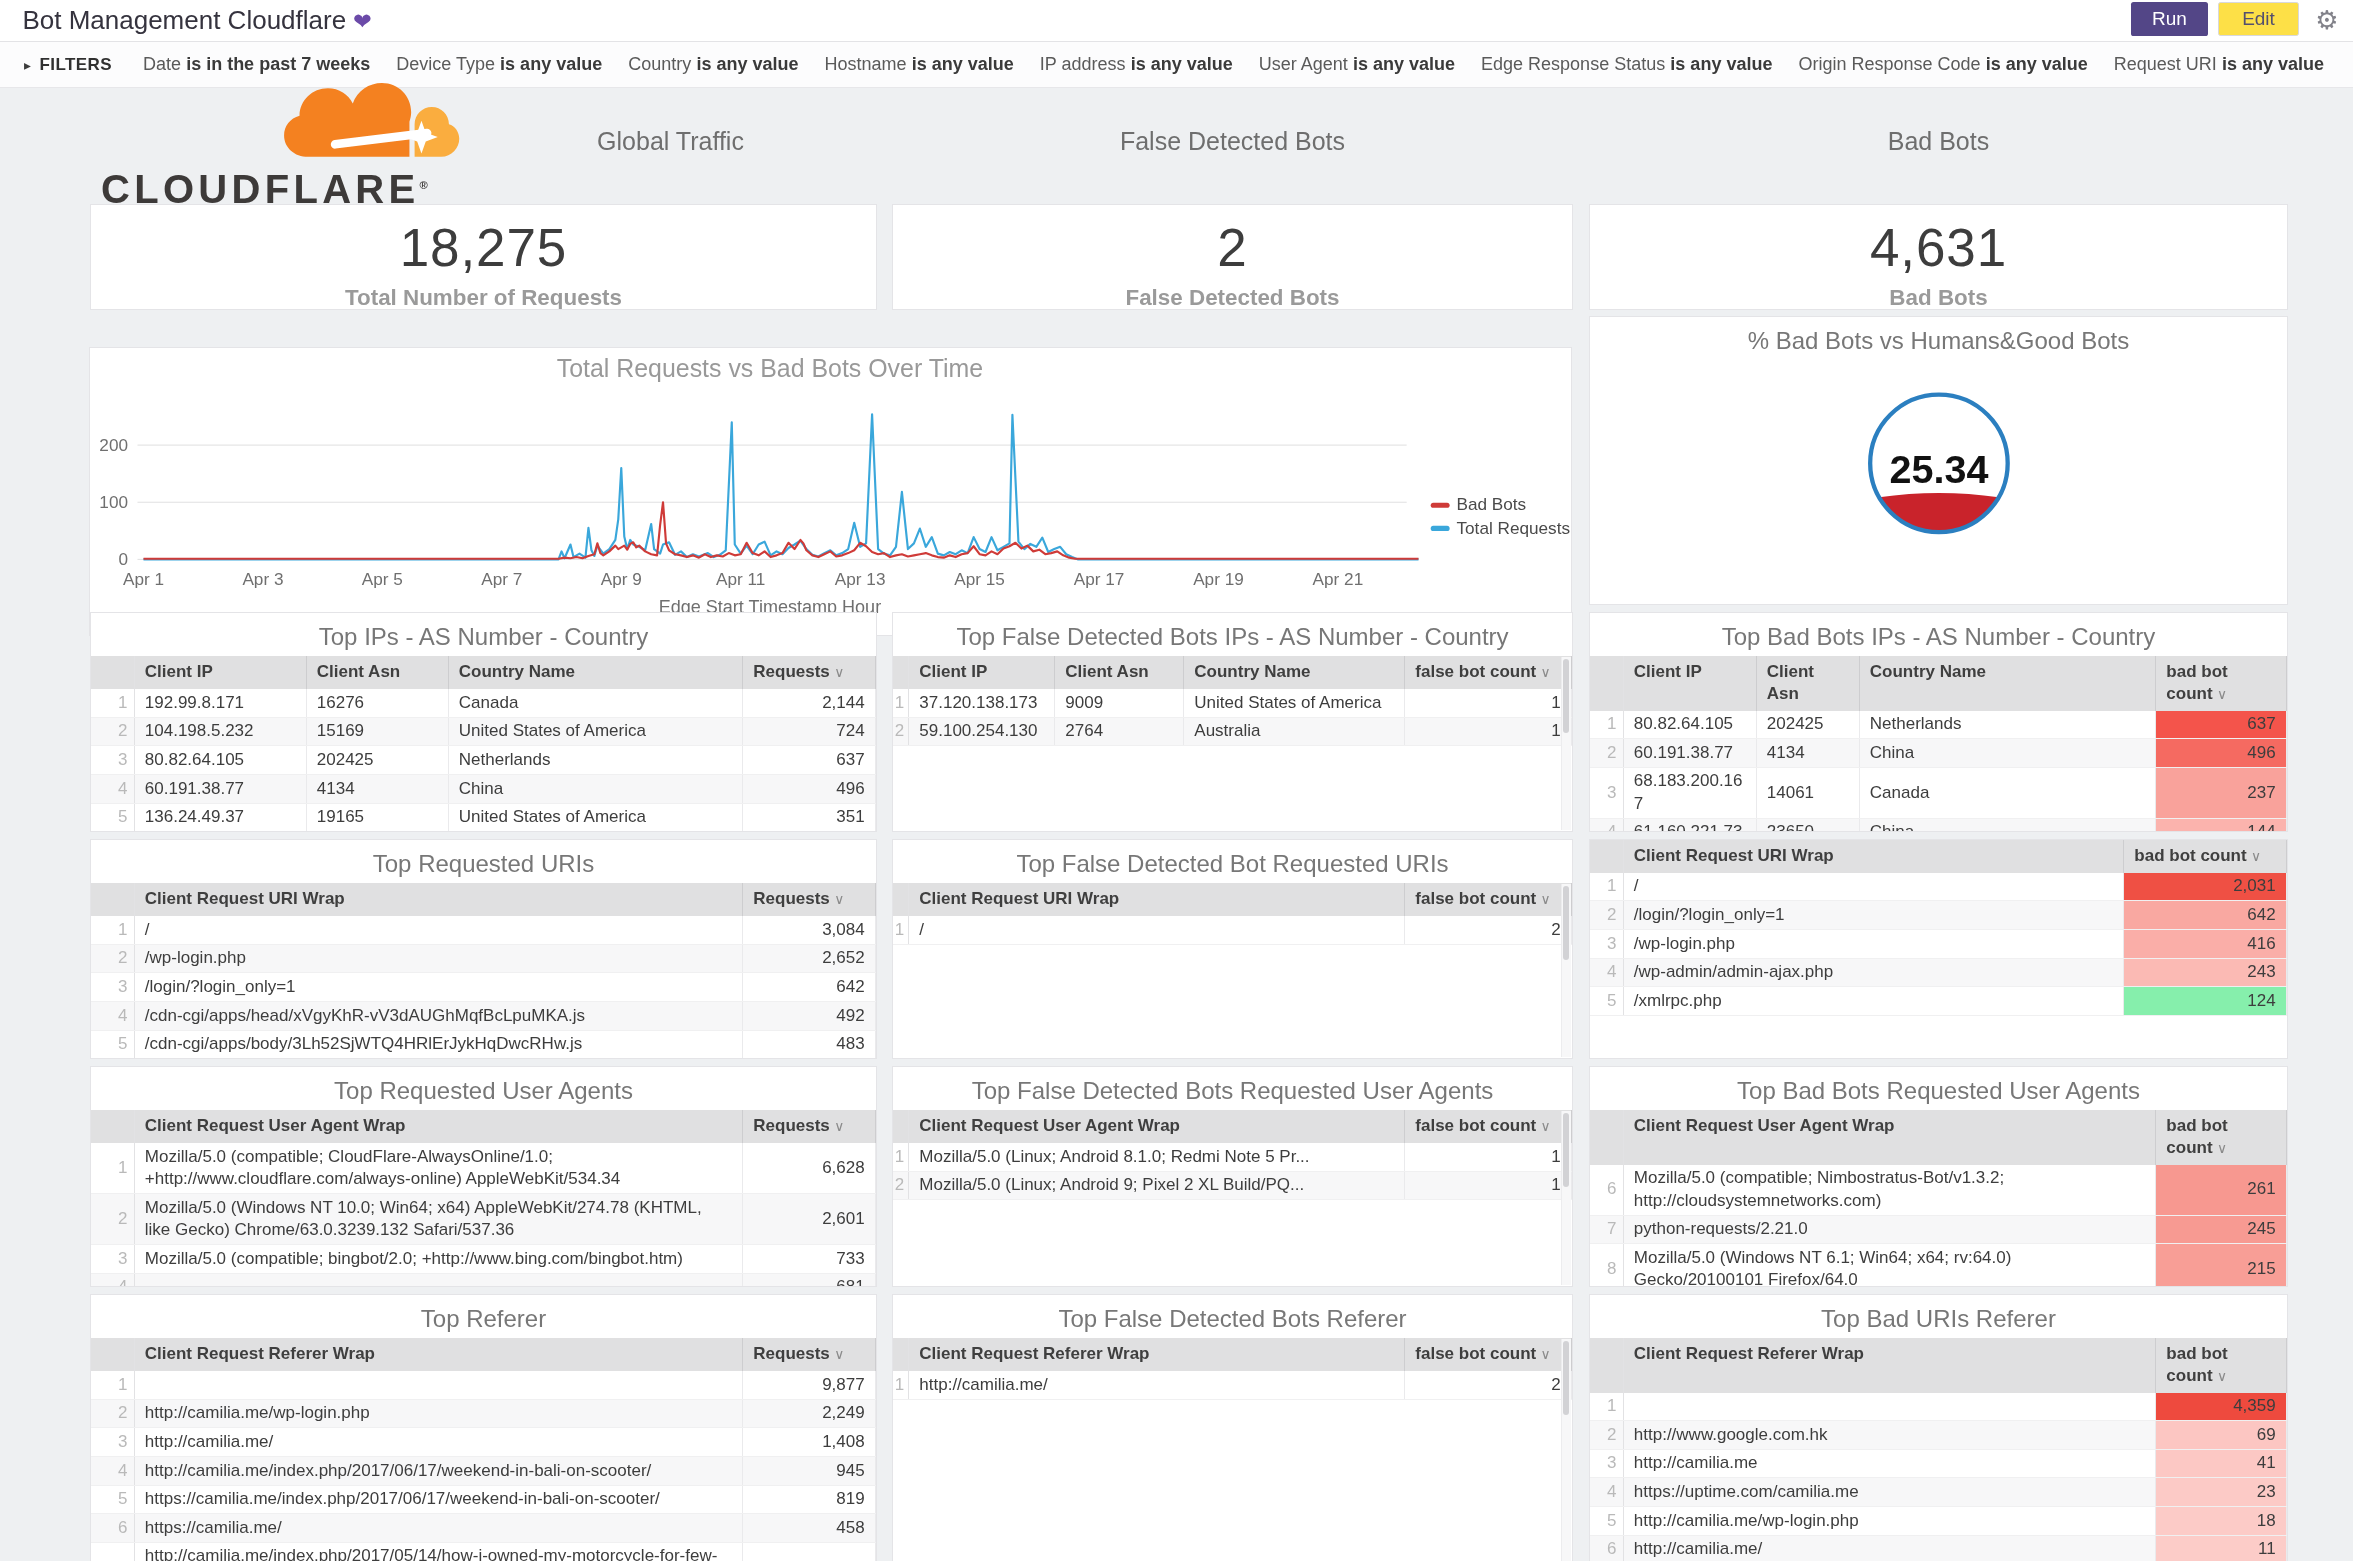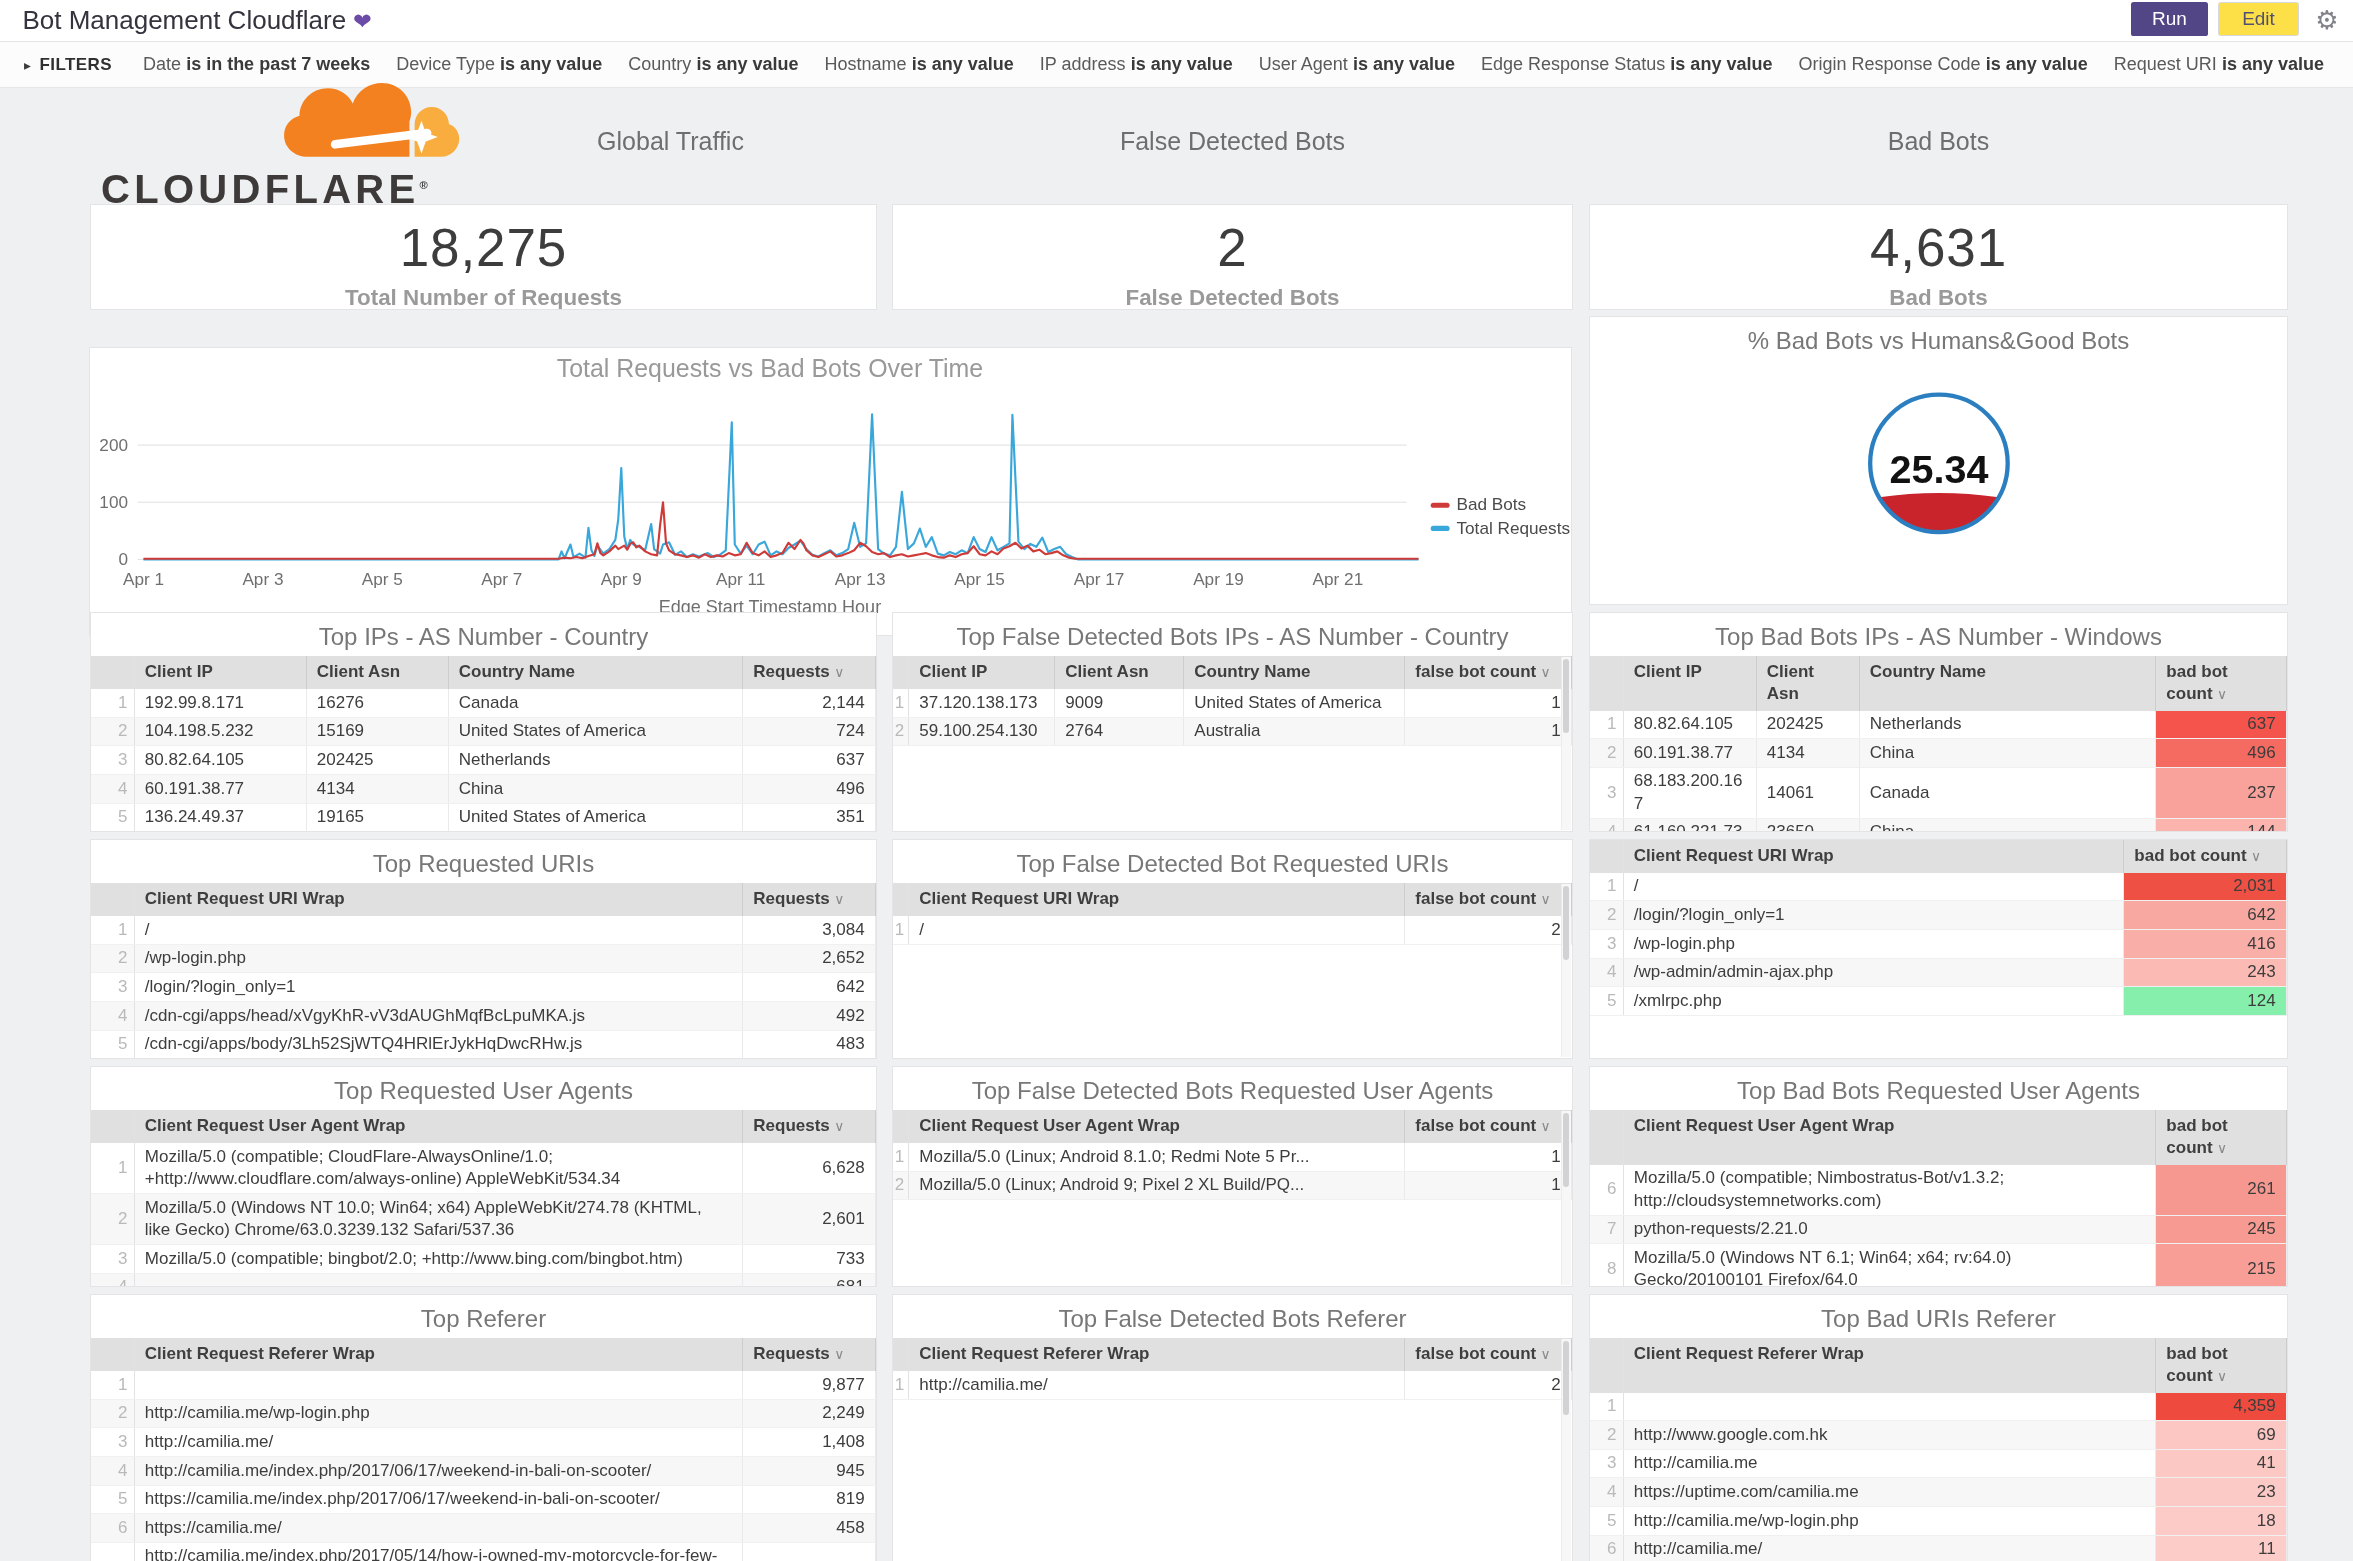--- a/index.html
+++ b/index.html
@@ -228,21 +228,21 @@
               <td>Australia</td>
               <td class="val">1</td>
             </tr>
           </tbody>
         </table>
         <div class="scrolltrack">
           <div class="scrollthumb"></div>
         </div>
       </div>
       <div class="card" style="left: 1589px; top: 612px; width: 699px; height: 220px;">
-        <div class="ctitle">Top Bad Bots IPs - AS Number - Windows</div>
+        <div class="ctitle">Top Bad Bots IPs - AS Number - Country</div>
         <table>
           <colgroup>
             <col style="width: 33px;">
             <col style="width: 133px;">
             <col style="width: 103px;">
             <col>
             <col style="width: 131px;">
           </colgroup>
           <thead>
             <tr>

